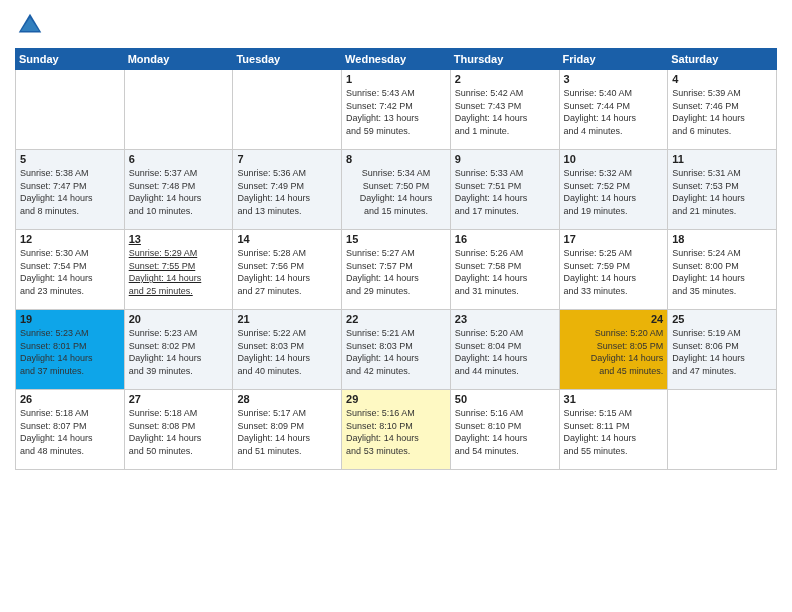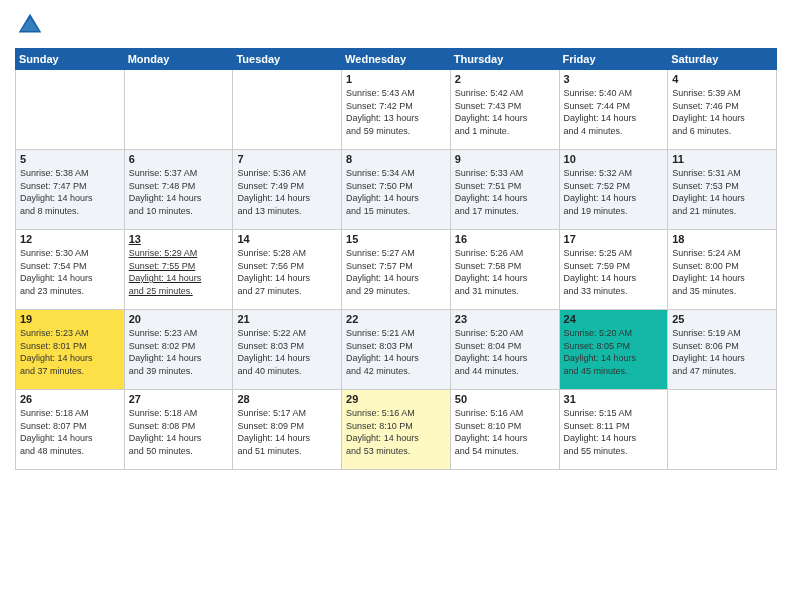--- a/index.html
+++ b/index.html
@@ -184,21 +184,21 @@
           </td>
           <td style="background-color: rgb(240, 244, 248);">
             <span class="day-num">7</span>
             <div class="day-info" style="white-space: pre-line;">Sunrise: 5:36 AM
 Sunset: 7:49 PM
 Daylight: 14 hours
 and 13 minutes.</div>
           </td>
           <td style="background-color: rgb(240, 244, 248);">
             <span class="day-num">8</span>
-            <div class="day-info" style="white-space: pre-line;">Sunrise: 5:34 AM
+            <div class="day-info" style="white-space: pre-line; text-align: center;">Sunrise: 5:34 AM
 Sunset: 7:50 PM
 Daylight: 14 hours
 and 15 minutes.</div>
           </td>
           <td style="background-color: rgb(240, 244, 248);">
             <span class="day-num">9</span>
             <div class="day-info" style="white-space: pre-line;">Sunrise: 5:33 AM
 Sunset: 7:51 PM
 Daylight: 14 hours
 and 17 minutes.</div>
@@ -263,21 +263,21 @@
           </td>
           <td style="background-color: rgb(255, 255, 255);">
             <span class="day-num">18</span>
             <div class="day-info" style="white-space: pre-line;">Sunrise: 5:24 AM
 Sunset: 8:00 PM
 Daylight: 14 hours
 and 35 minutes.</div>
           </td>
         </tr>
         <tr>
-          <td style="background-color: #fde047;">
+          <td style="background-color: #0ea5e9;">
             <span class="day-num">19</span>
             <div class="day-info" style="white-space: pre-line;">Sunrise: 5:23 AM
 Sunset: 8:01 PM
 Daylight: 14 hours
 and 37 minutes.</div>
           </td>
           <td style="background-color: rgb(240, 244, 248);">
             <span class="day-num">20</span>
             <div class="day-info" style="white-space: pre-line;">Sunrise: 5:23 AM
 Sunset: 8:02 PM
@@ -298,21 +298,21 @@
 Daylight: 14 hours
 and 42 minutes.</div>
           </td>
           <td style="background-color: rgb(240, 244, 248);">
             <span class="day-num">23</span>
             <div class="day-info" style="white-space: pre-line;">Sunrise: 5:20 AM
 Sunset: 8:04 PM
 Daylight: 14 hours
 and 44 minutes.</div>
           </td>
-          <td style="background-color: #14b8a6;">
+          <td style="background-color: #eab308; text-align: right;">
             <span class="day-num">24</span>
             <div class="day-info" style="white-space: pre-line;">Sunrise: 5:20 AM
 Sunset: 8:05 PM
 Daylight: 14 hours
 and 45 minutes.</div>
           </td>
           <td style="background-color: rgb(240, 244, 248);">
             <span class="day-num">25</span>
             <div class="day-info" style="white-space: pre-line;">Sunrise: 5:19 AM
 Sunset: 8:06 PM

